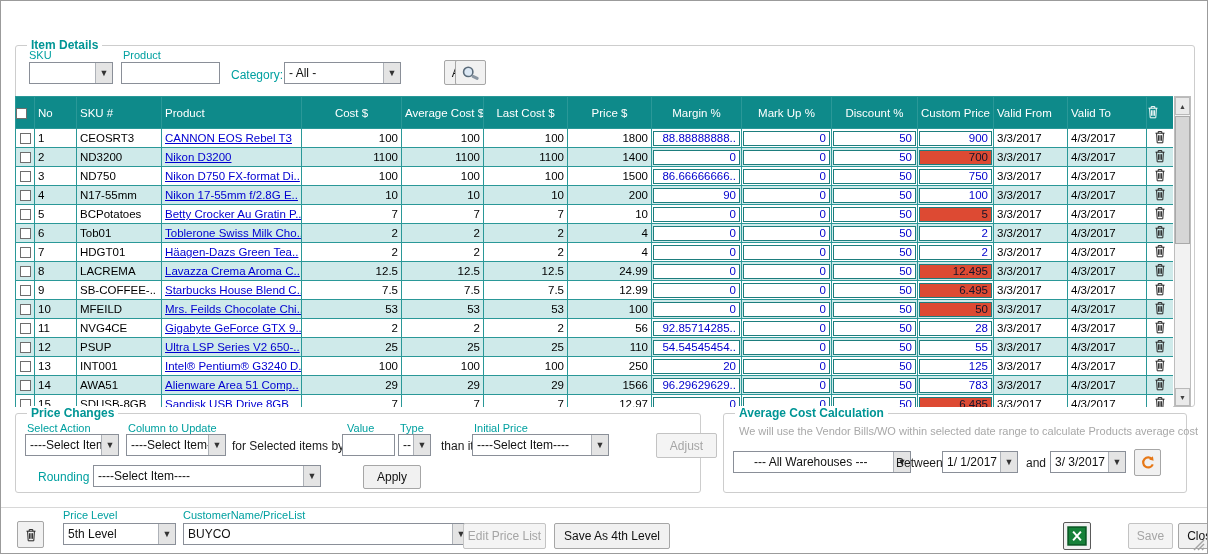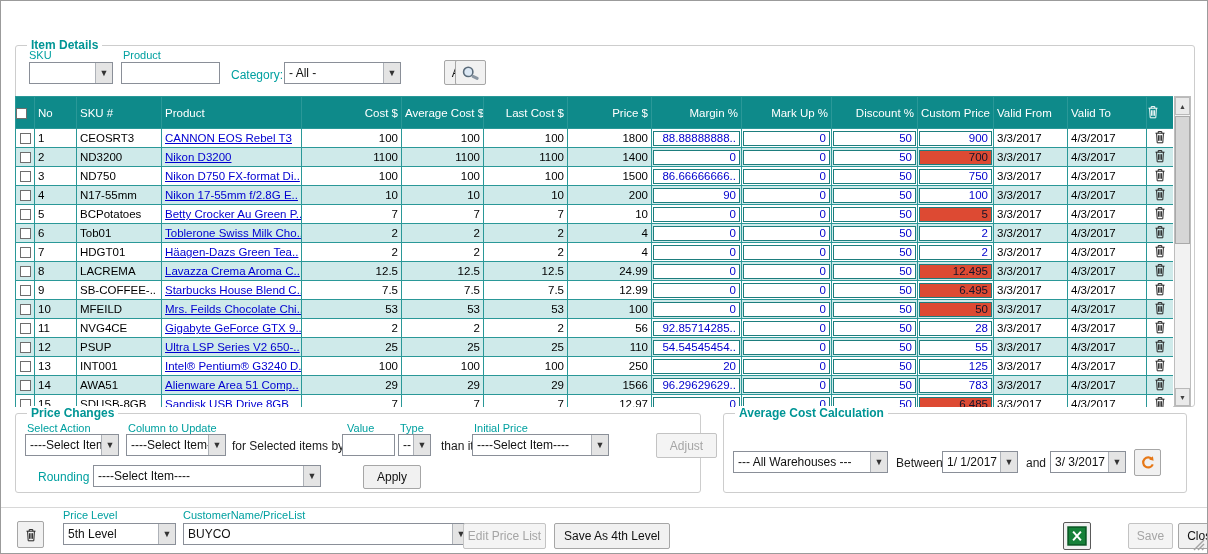--- a/index.html
+++ b/index.html
@@ -31,21 +31,21 @@
   .btn { position:absolute; background:#f1f1f1; border:1px solid #a6a6a6; border-radius:2px; font-family:"Liberation Sans",sans-serif; font-size:12px; color:#111; text-align:center; display:flex; align-items:center; justify-content:center; cursor:default;margin-left:32px; }
   .btn.disabled { color:#a5a5a5; border-color:#c3c3c3; background:#f4f4f4; }
   .iconbtn { position:absolute; background:#f1f1f1; border:1px solid #a6a6a6; border-radius:2px; display:flex; align-items:center; justify-content:center; }
 
   
   .grid-area { position:absolute; left:14px; top:95px; width:1176px; height:311px; }
   .tbl-clip { position:absolute; left:0; top:0; width:1158px; height:311px; overflow:hidden; }
   table.grid { border-collapse:collapse; table-layout:fixed; width:1158px; }
   .grid th, .grid td { border:1px solid #2a9898; height:19px; padding:0 3px; overflow:hidden; white-space:nowrap; font-size:11.5px; }
   .grid thead th { background:#0e8a8a; color:#fff; font-weight:normal; height:32px; text-align:left; }
-  .grid thead th.r { text-align:right; }
+  .grid thead th.r { text-align:center; }
   .grid tbody td { background:#fff; color:#000; }
   .grid tbody tr.alt td { background:#cfeaea; }
   td.c-num { text-align:right; }
   td.c-box { padding:0; }
   .ebox { display:flex; align-items:center; justify-content:flex-end; margin:1px; height:15px; border:1px solid #1d7d7d; background:#fff; color:#0000cc; padding:0 3px; font-size:11.5px; }
   tr.alt .ebox { background:#fff; }
   .ebox.red, tr.alt .ebox.red { background:#dd4a33; color:#14142a; }
   td.c-date { color:#0000cc; }
   a.link { color:#0000d0; text-decoration:underline; cursor:pointer; }
   .cb { width:11px; height:11px; border:1px solid #6e6e6e; background:#fff; display:inline-block; vertical-align:middle; }
@@ -250,21 +250,21 @@
               <td class="c-date">3/3/2017</td>
               <td class="c-date">4/3/2017</td>
               <td class="c-trash"><span class="trash-icon"><svg width="12" height="14" viewBox="0 0 12 14">
                     <path d="M1.5 3.2h9M4.2 3.2V1.6h3.6v1.6M2.6 3.2l.6 9.6h5.6l.6-9.6M4.6 5.2v5.6M6 5.2v5.6M7.4 5.2v5.6" stroke="currentColor" stroke-width="1" fill="none"></path>
                   </svg></span></td>
             </tr>
             <tr>
               <td class="c-check"><span class="cb"></span></td>
               <td>5</td>
               <td>BCPotatoes</td>
-              <td><a class="link">Betty Crocker Au Green P..</a></td>
+              <td><a class="link">Betty Crocker Au Gratin P..</a></td>
               <td class="c-num">7</td>
               <td class="c-num">7</td>
               <td class="c-num">7</td>
               <td class="c-num">10</td>
               <td class="c-box">
                 <div class="ebox">0</div>
               </td>
               <td class="c-box">
                 <div class="ebox">0</div>
               </td>
@@ -628,21 +628,22 @@
     <span class="ctext">----Select Item----</span>
     <span class="cbtn">
         <span class="arr">▼</span>
       </span>
   </div>
   <div class="btn" style="left:330px; top:464px; width:58px; height:24px;">Apply</div>
 
   <div class="groupbox" style="left:722px; top:412px; width:464px; height:80px;">
     <span class="legend">Average Cost Calculation</span>
   </div>
-  <div class="combo" style="left:732px; top:450px; width:155px;">
+  <span class="gnote" style="left:738px; top:424px;">We will use the Vendor Bills/WO within selected date range to calculate Products average cost</span>
+  <div class="combo" style="left:732px; top:450px; width:178px;padding-left:16px;">
     <span class="ctext">--- All Warehouses ---</span>
     <span class="cbtn">
         <span class="arr">▼</span>
       </span>
   </div>
   <span class="stext" style="left:895px; top:455px;">Between</span>
   <div class="combo" style="left:941px; top:450px; width:76px;">
     <span class="ctext">1/ 1/2017</span>
     <span class="cbtn">
         <span class="arr">▼</span>

